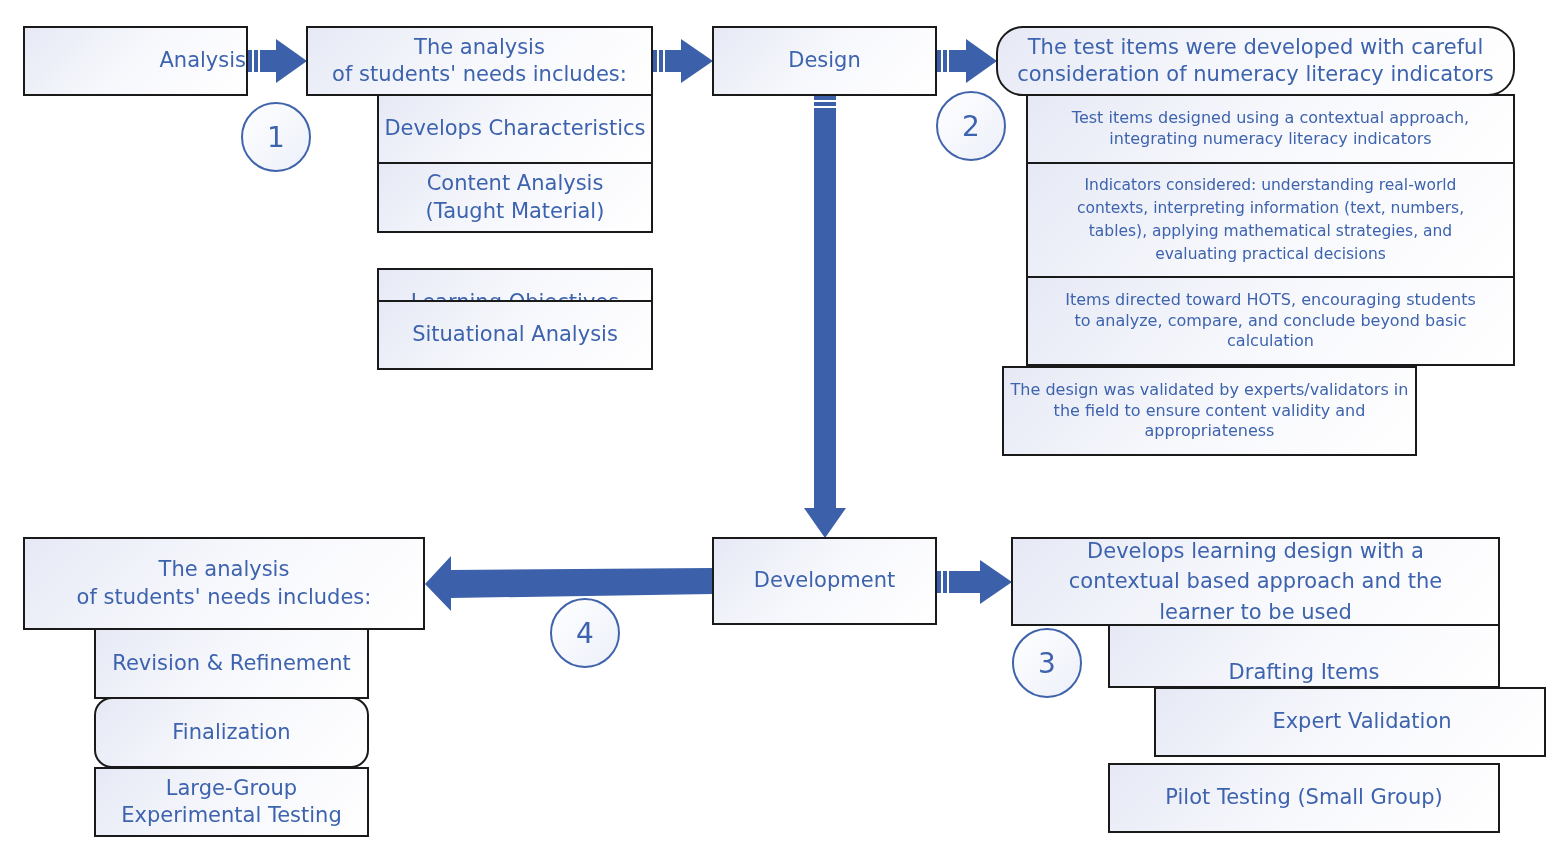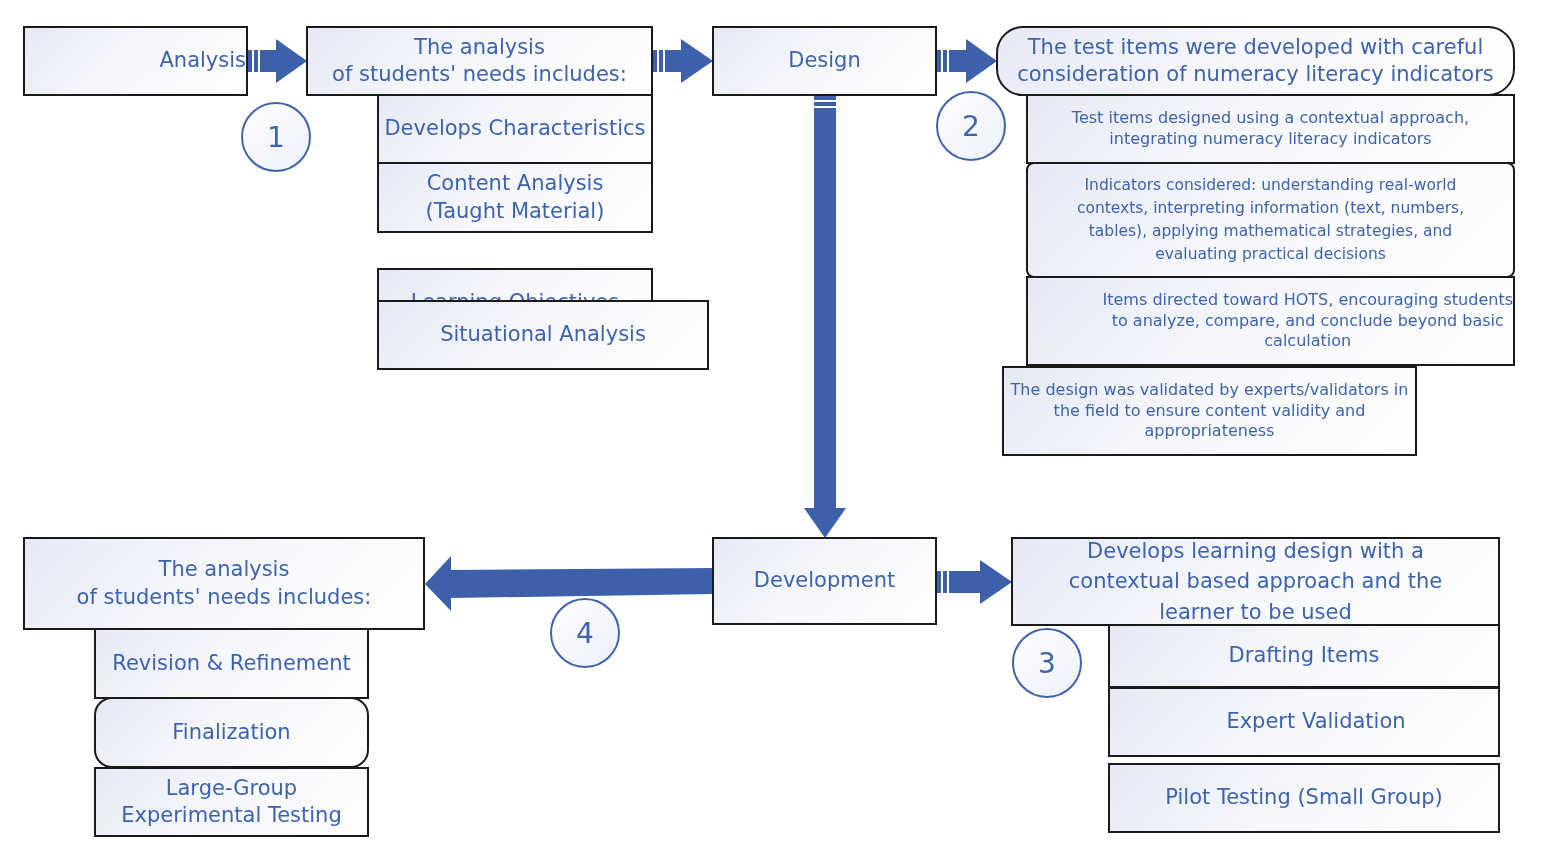--- a/index.html
+++ b/index.html
@@ -78,58 +78,58 @@
 <div class="box f22" style="left:377px;top:94px;width:276px;height:70px;">
   <span class="title-line">Develops Characteristics</span>
 </div>
 <div class="box f22" style="left:377px;top:162px;width:276px;height:71px;">
   <span class="title-line">Content Analysis
 (Taught Material)</span>
 </div>
 <div class="box f22" style="left:377px;top:232px;width:276px;height:70px;margin-top:36px;">
   <span class="title-line">Learning Objectives</span>
 </div>
-<div class="box f22" style="left:377px;top:300px;width:332px;height:70px;">
+<div class="box f22" style="left:377px;top:300px;width:276px;height:70px;">
   <span class="title-line">Situational Analysis</span>
 </div>
 
 <div class="box f22" style="left:996px;top:26px;width:519px;height:70px;border-radius:27px;">
   <span class="title-line">The test items were developed with careful
 consideration of numeracy literacy indicators</span>
 </div>
 <div class="box f17" style="left:1026px;top:94px;width:489px;height:70px;">
   <span class="title-line">Test items designed using a contextual approach,
 integrating numeracy literacy indicators</span>
 </div>
-<div class="box f16" style="left:1026px;top:162px;width:489px;height:116px;border-radius:8px;">
+<div class="box f16" style="left:1026px;top:162px;width:489px;height:116px;">
   <span class="title-line">Indicators considered: understanding real-world
 contexts, interpreting information (text, numbers,
 tables), applying mathematical strategies, and
 evaluating practical decisions</span>
 </div>
-<div class="box f17" style="left:1026px;top:276px;width:489px;height:90px;justify-content:flex-end;">
+<div class="box f17" style="left:1026px;top:276px;width:489px;height:90px;">
   <span class="title-line">Items directed toward HOTS, encouraging students
 to analyze, compare, and conclude beyond basic
 calculation</span>
 </div>
 <div class="box f17" style="left:1002px;top:366px;width:415px;height:90px;">
   <span class="title-line">The design was validated by experts/validators in
 the field to ensure content validity and
 appropriateness</span>
 </div>
 
 <div class="box f22" style="left:1011px;top:537px;width:489px;height:89px;line-height:1.45;">
   <span class="title-line">Develops learning design with a
 contextual based approach and the
 learner to be used</span>
 </div>
-<div class="box f22" style="left:1108px;top:624px;width:392px;height:64px;align-items:center;">
+<div class="box f22" style="left:1108px;top:624px;width:392px;height:64px;align-items:flex-end;">
   <span class="title-line">Drafting Items</span>
 </div>
-<div class="box f22" style="left:1108px;top:687px;width:392px;height:70px;padding-left:24px;">
+<div class="box f22" style="left:1154px;top:687px;width:392px;height:70px;padding-left:24px;">
   <span class="title-line">Expert Validation</span>
 </div>
 <div class="box f22" style="left:1108px;top:756px;width:392px;height:70px;margin-top:7px;">
   <span class="title-line">Pilot Testing (Small Group)</span>
 </div>
 
 <div class="box f22" style="left:23px;top:537px;width:402px;height:93px;">
   <span class="title-line">The analysis
 of students' needs includes:</span>
 </div>

